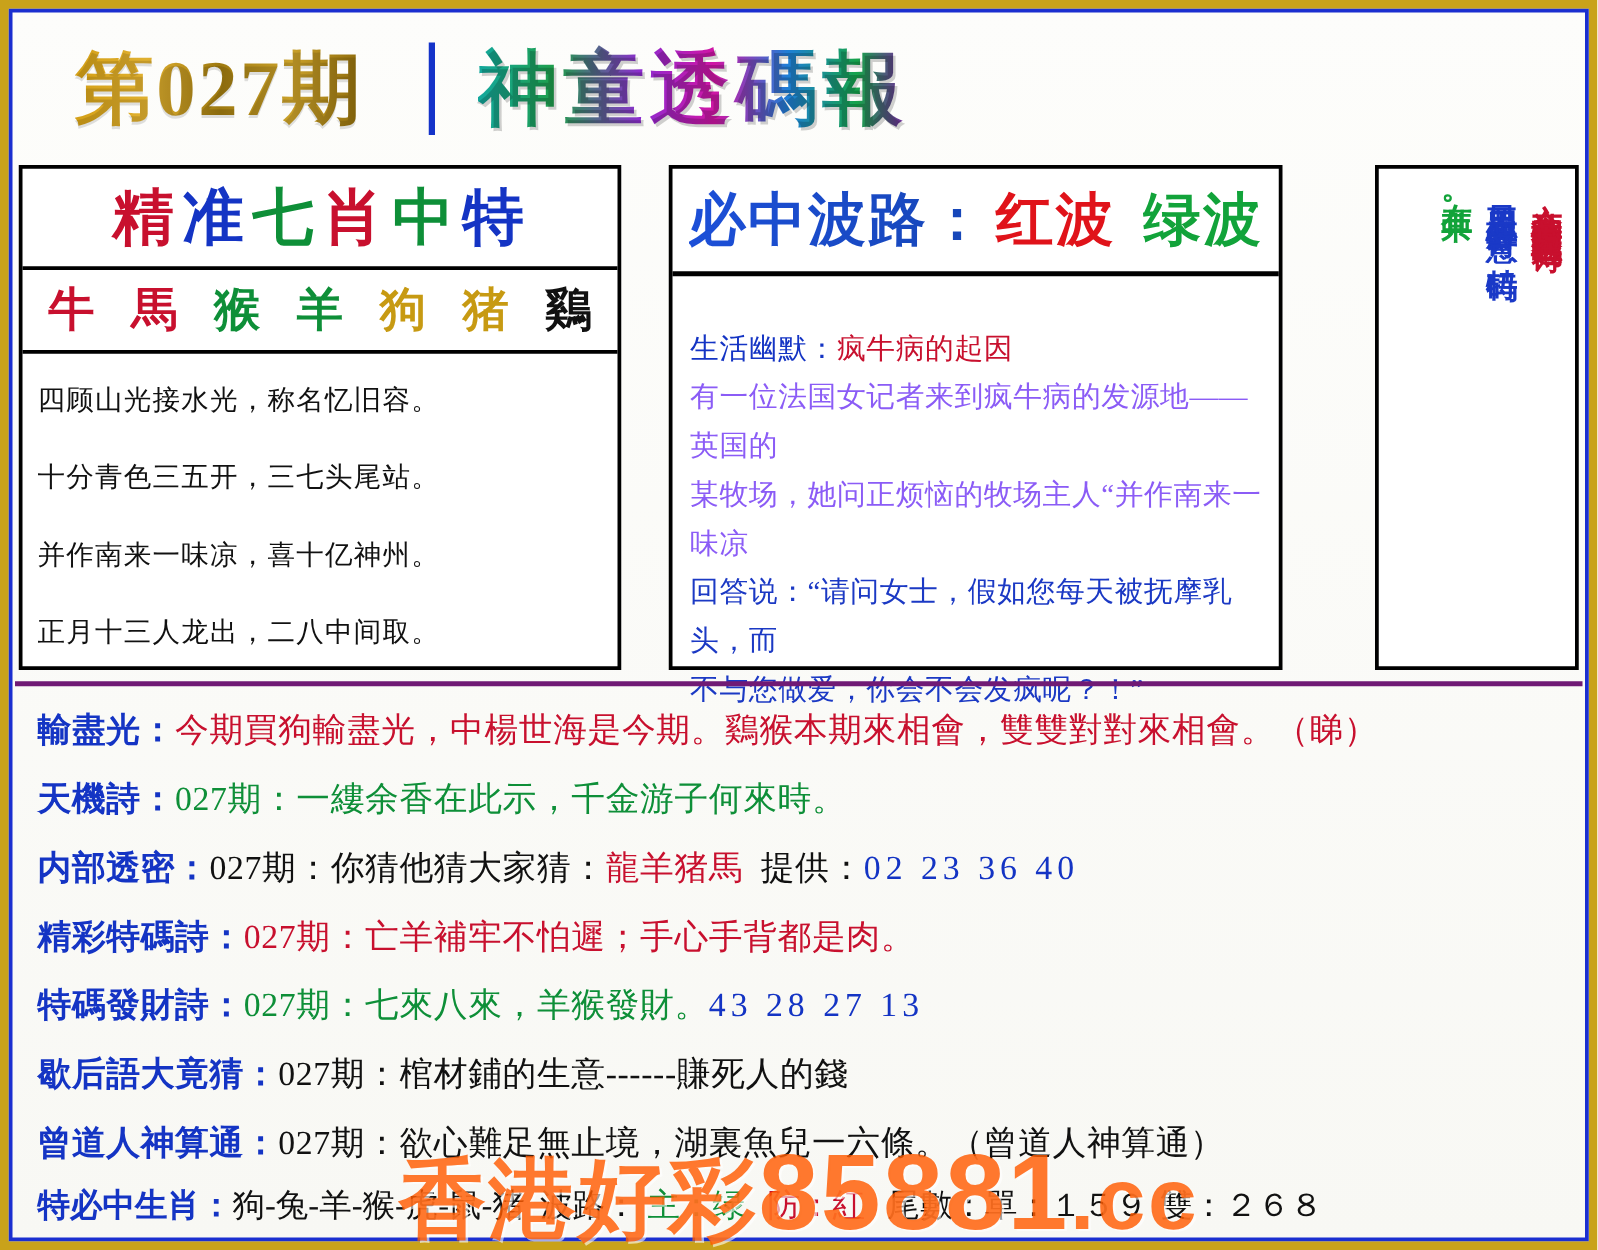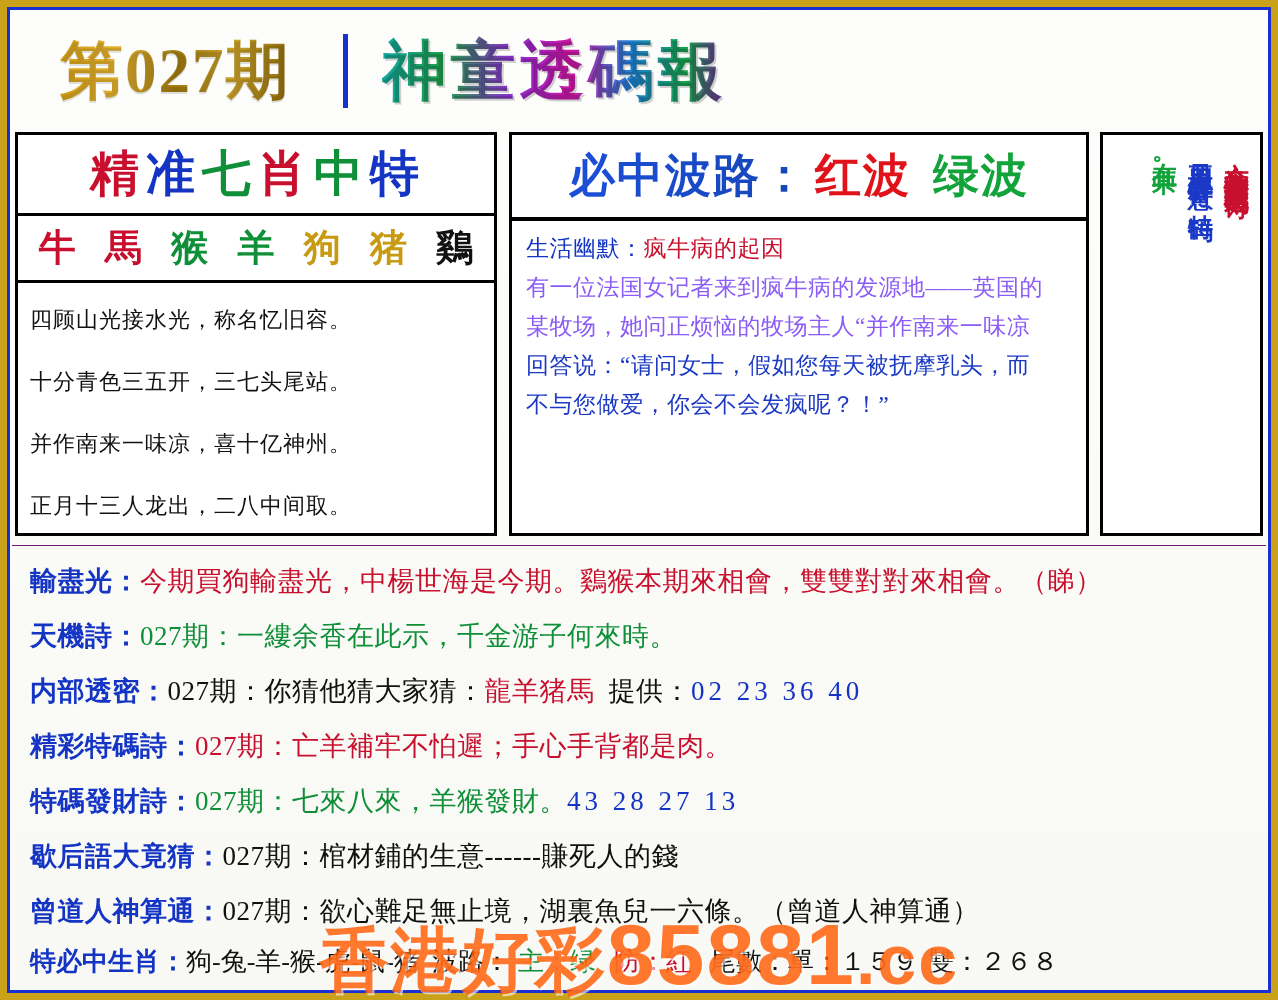--- a/index.html
+++ b/index.html
@@ -81,21 +81,21 @@
     left: 12px; top: 132px;
     width: 1254px; height: 408px;
   }
   .box {
     position: absolute;
     border: 3px solid #000;
     background: #fff;
     box-sizing: border-box;
   }
   .box-left  { left: 3px;   top: 0; width: 482px; height: 404px; }
-  .box-mid   { left: 497px; top: 0; width: 580px; height: 404px; }
+  .box-mid   { left: 523px; top: 0; width: 491px; height: 404px; }
   .box-right { left: 1088px;top: 0; width: 163px; height: 404px; border: 3px solid #000; }
 
   
   .lb-title {
     height: 78px;
     display: flex; align-items: center; justify-content: center;
     border-bottom: 3px solid #000;
     font-size: 49px; font-weight: bold;
     letter-spacing: 3px;
   }
@@ -131,21 +131,21 @@
     -webkit-background-clip: text; background-clip: text; color: transparent;
   }
   .mb-title .red   { color: #e0131a; margin-left: 6px; }
   .mb-title .green { color: #12a33a; margin-left: 22px; }
   .mb-humor {
     padding: 8px 12px 0 14px;
     font-size: 23px;
     line-height: 39px;
     letter-spacing: 0.5px;
   }
-  .mb-humor .lead { color: #c8102e; }
+  .mb-humor .lead { color: #c8102e; margin-top: 30px; }
   .mb-humor p { margin: 0; color: #8b5cf6; }
   .mb-humor p.blue { color: #1b39c4; }
 
   
   .box-right .cols {
     display: flex;
     flex-direction: row-reverse;
     justify-content: flex-start;
     height: 100%;
     padding: 8px 6px;
@@ -162,21 +162,21 @@
   }
   .vcol.c1 { color: #c8102e; }
   .vcol.c2 { color: #1a39c7; }
   .vcol.c3 { color: #12a33a; }
 
   
   .bottom {
     position: absolute;
     left: 12px; top: 545px;
     width: 1254px; height: 390px;
-    border-top: 1px solid #701a75;
+    border-top: 4px solid #701a75;
     box-sizing: border-box;
     padding: 8px 18px 0 18px;
   }
   .row {
     font-size: 27px;
     line-height: 55px;
     white-space: nowrap;
     letter-spacing: 0.5px;
   }
   .lbl-b  { color: #1434c4; font-weight: bold; }

